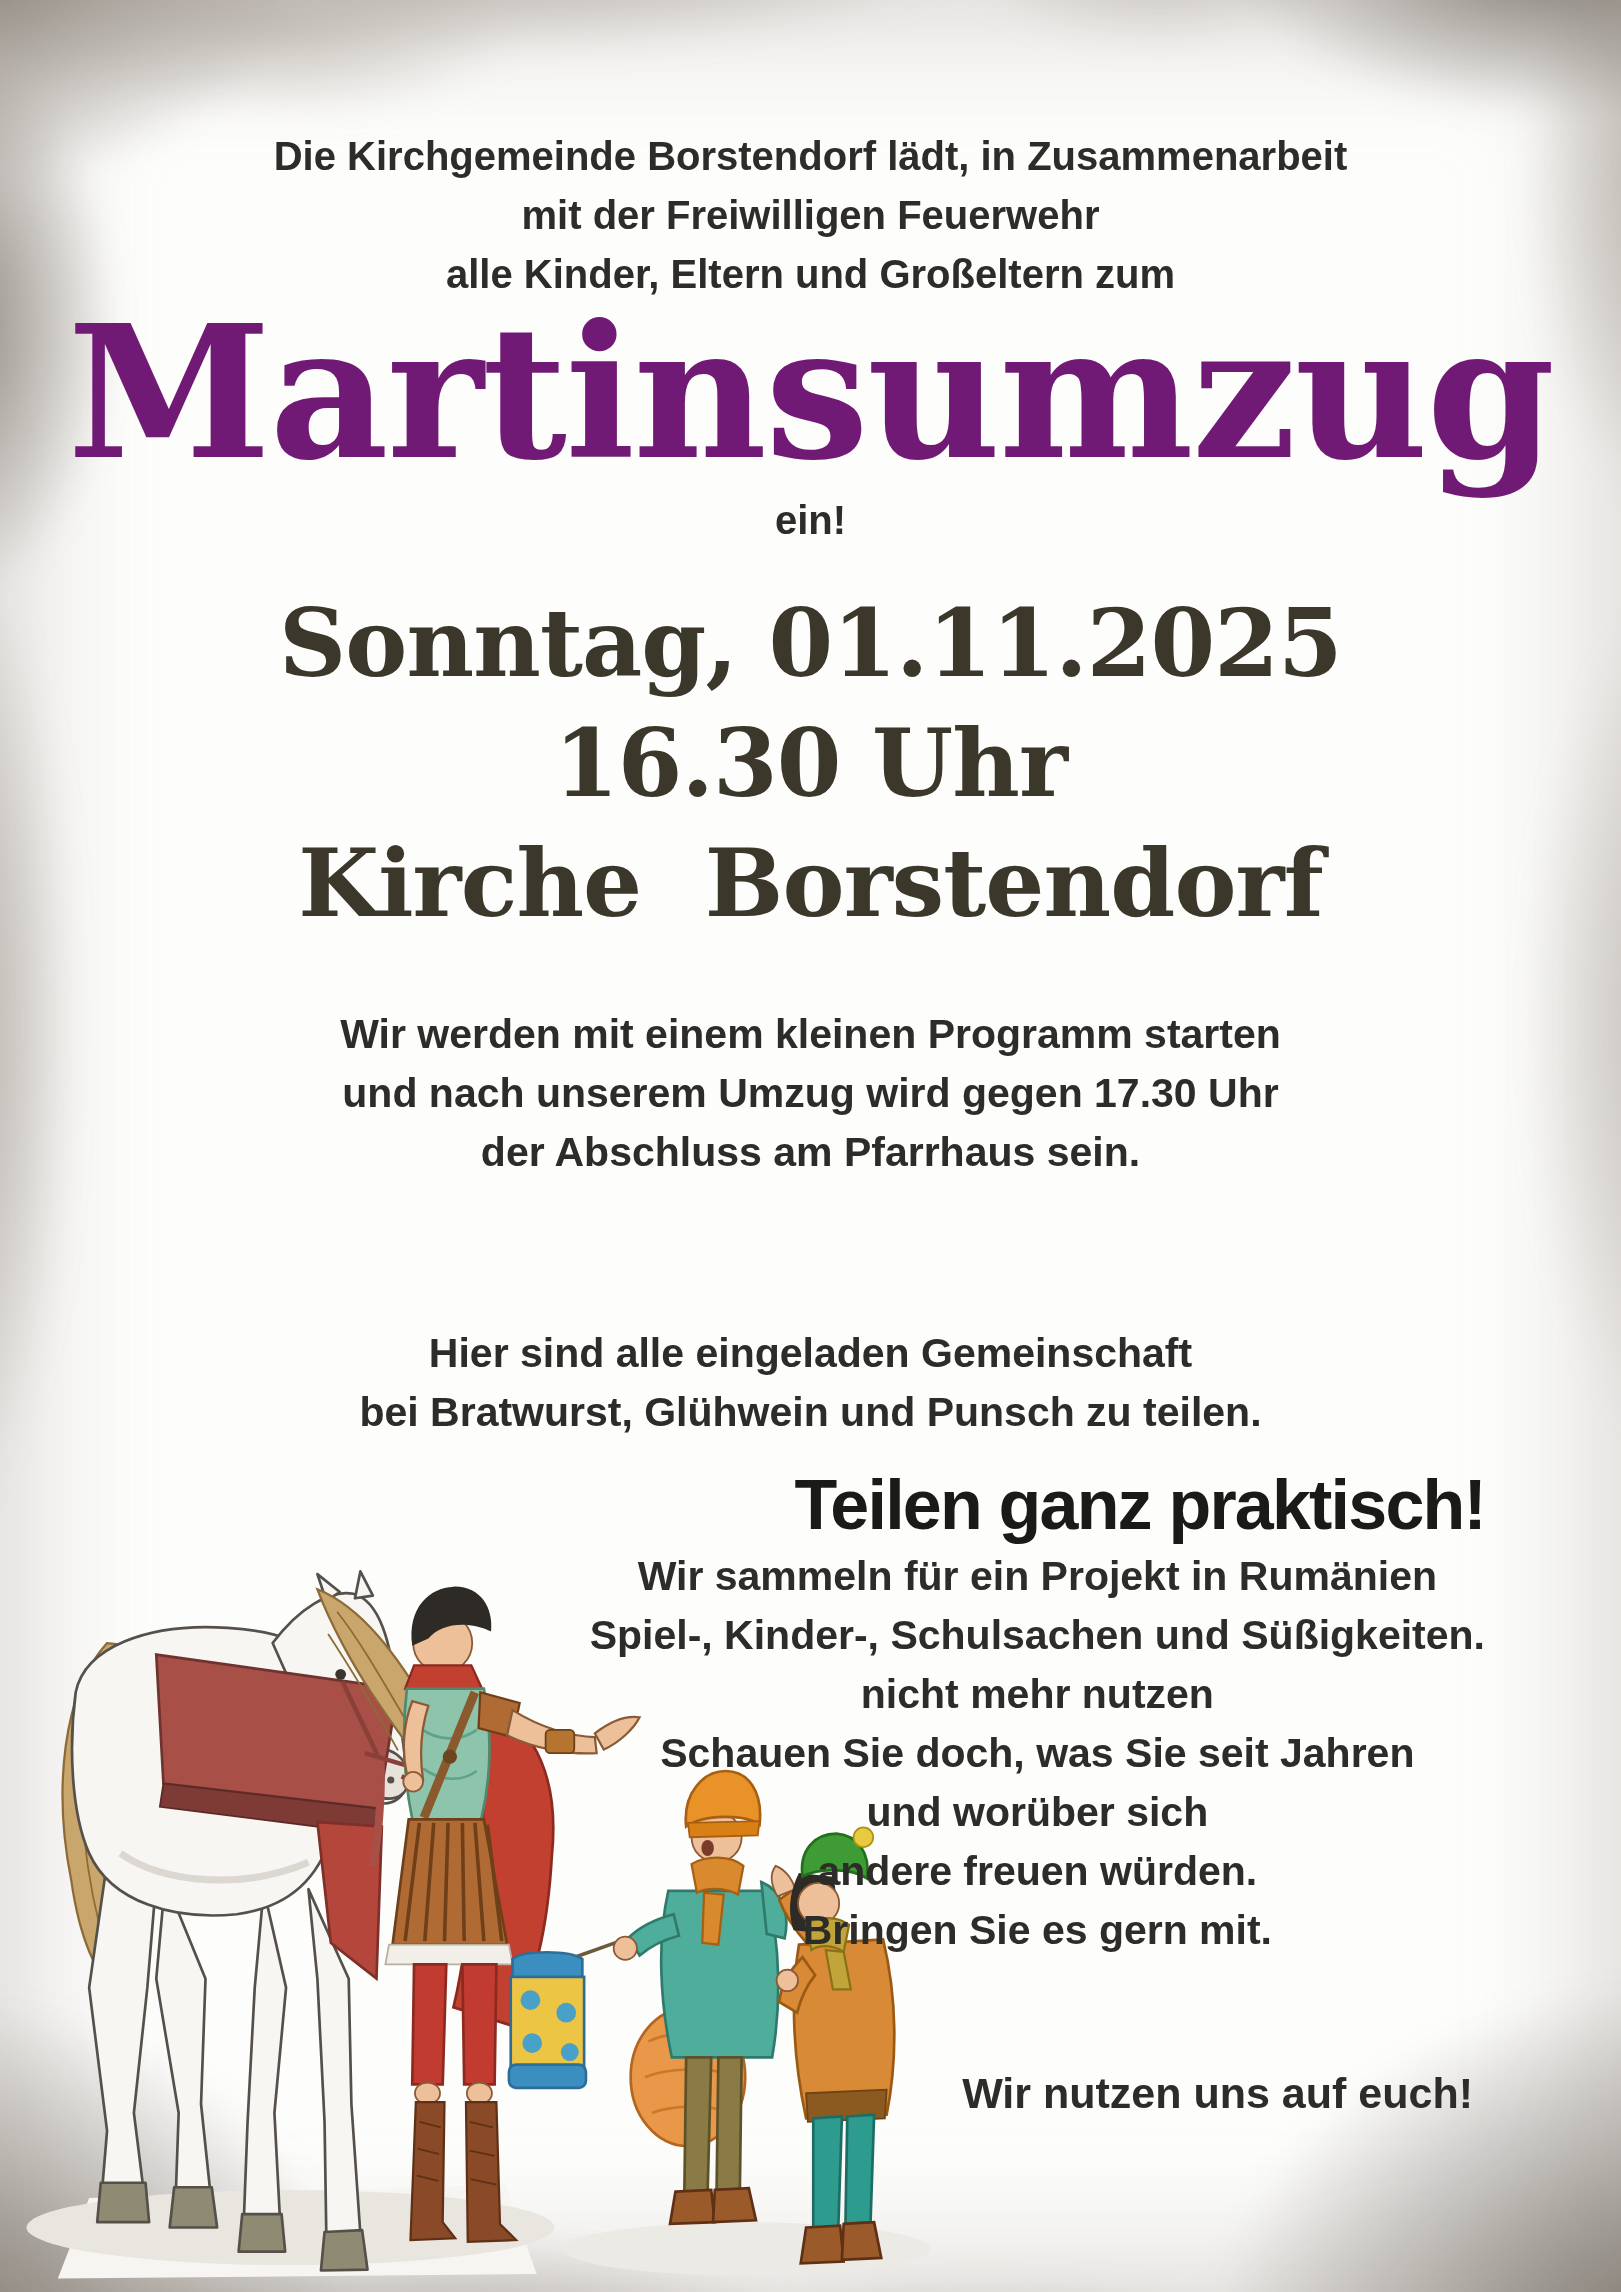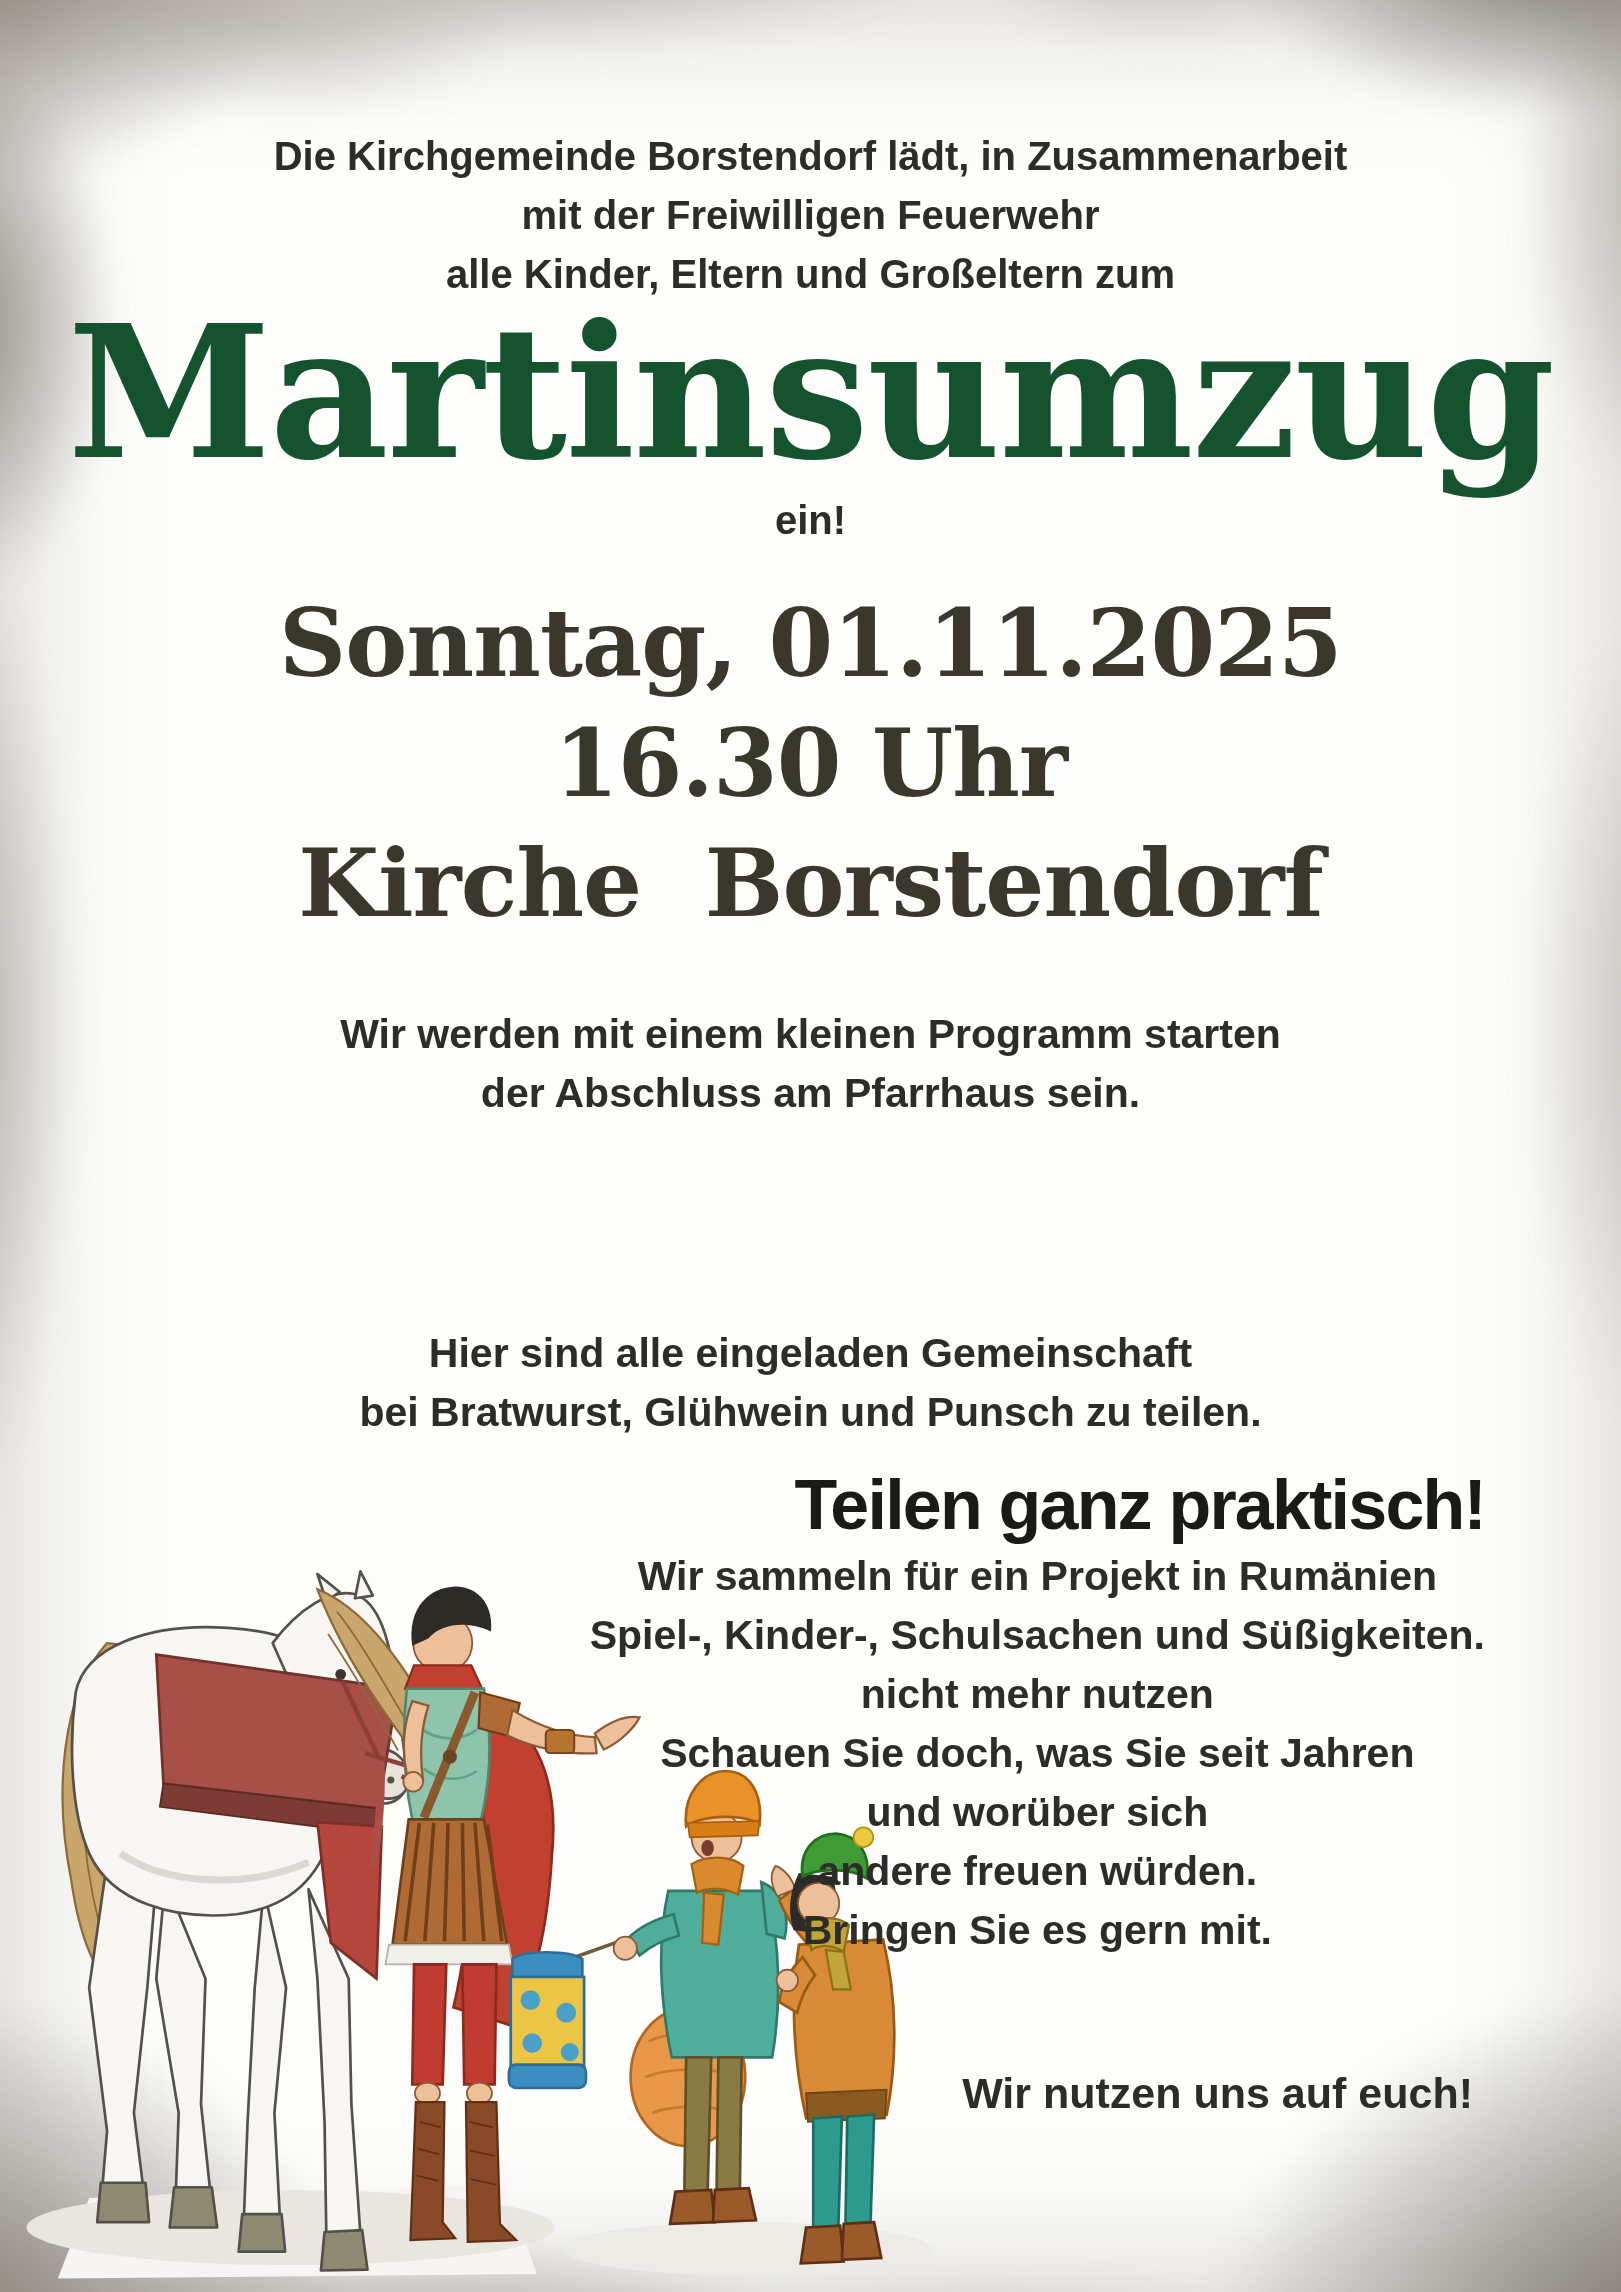--- a/index.html
+++ b/index.html
@@ -34,21 +34,21 @@
   .vignette {
     position:absolute; inset:0;
     box-shadow: inset 0 0 134px 22.4px rgba(150,141,130,0.33);
     pointer-events:none;
   }
   
   .txt { position:absolute; color:#2d2c28; }
   .center { left:0; width:100%; text-align:center; }
   .intro       { top:127px;  font-size:40px; line-height:59px; font-weight:bold; }
   .title       { top:285px;  font-family:"DejaVu Serif", serif; font-weight:bold;
-                 font-size:184px; line-height:215px; color:#14532d; margin:0; letter-spacing:-1.8px; }
+                 font-size:184px; line-height:215px; color:#701a75; margin:0; letter-spacing:-1.8px; }
   .ein         { top:498px;  font-size:40px; font-weight:bold; }
   .eventblock  { top:584px;  font-family:"DejaVu Serif", serif; font-weight:bold;
                  font-size:93px; line-height:120px; color:#3b372b; letter-spacing:-0.9px; }
   .eventblock .loc { word-spacing:32px; }
   .program     { top:1005px; font-size:41px; line-height:59px; font-weight:bold; }
   .invite      { top:1324px; font-size:41px; line-height:59px; font-weight:bold; }
   .right-col   { right:136px; text-align:center; }
   .don-head    { top:1465px; font-size:70px; font-weight:bold; color:#1a1a16; letter-spacing:-1.8px; }
   .don-lines   { top:1547px; font-size:41px; line-height:59px; font-weight:bold; }
   .closing     { top:2069px; right:148px; font-size:43px; font-weight:bold; }
@@ -219,20 +219,21 @@
   <div class="txt center ein">ein!</div>
 
   <div class="txt center eventblock">
     <div>Sonntag, 01.11.2025</div>
     <div>16.30 Uhr</div>
     <div class="loc">Kirche Borstendorf</div>
   </div>
 
   <div class="txt center program">
     <div>Wir werden mit einem kleinen Programm starten</div>
+    <div>und nach unserem Umzug wird gegen 17.30 Uhr</div>
     <div>der Abschluss am Pfarrhaus sein.</div>
   </div>
 
   <div class="txt center invite">
     <div>Hier sind alle eingeladen Gemeinschaft</div>
     <div>bei Bratwurst, Glühwein und Punsch zu teilen.</div>
   </div>
 
   <div class="txt right-col don-head">Teilen ganz praktisch!</div>
 

